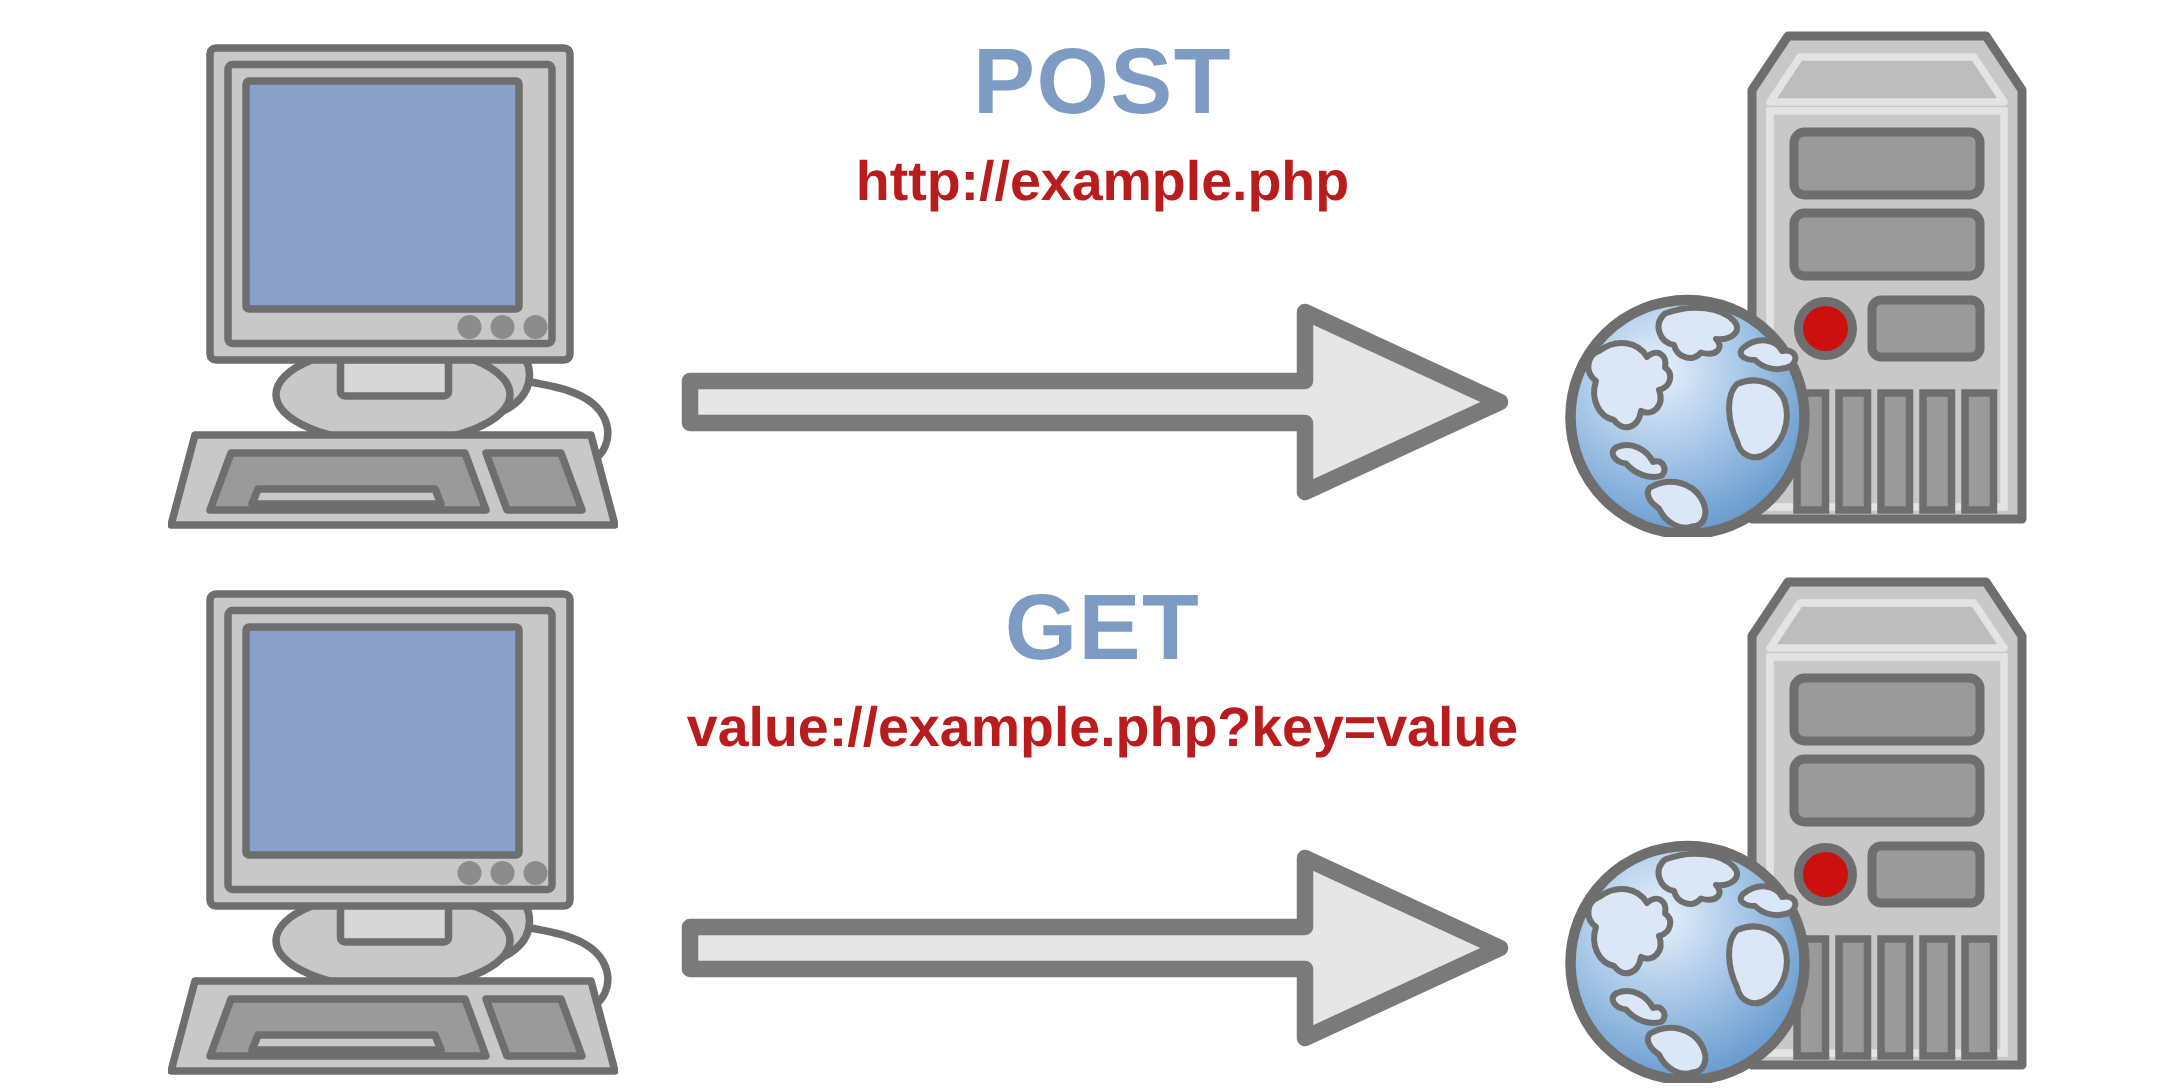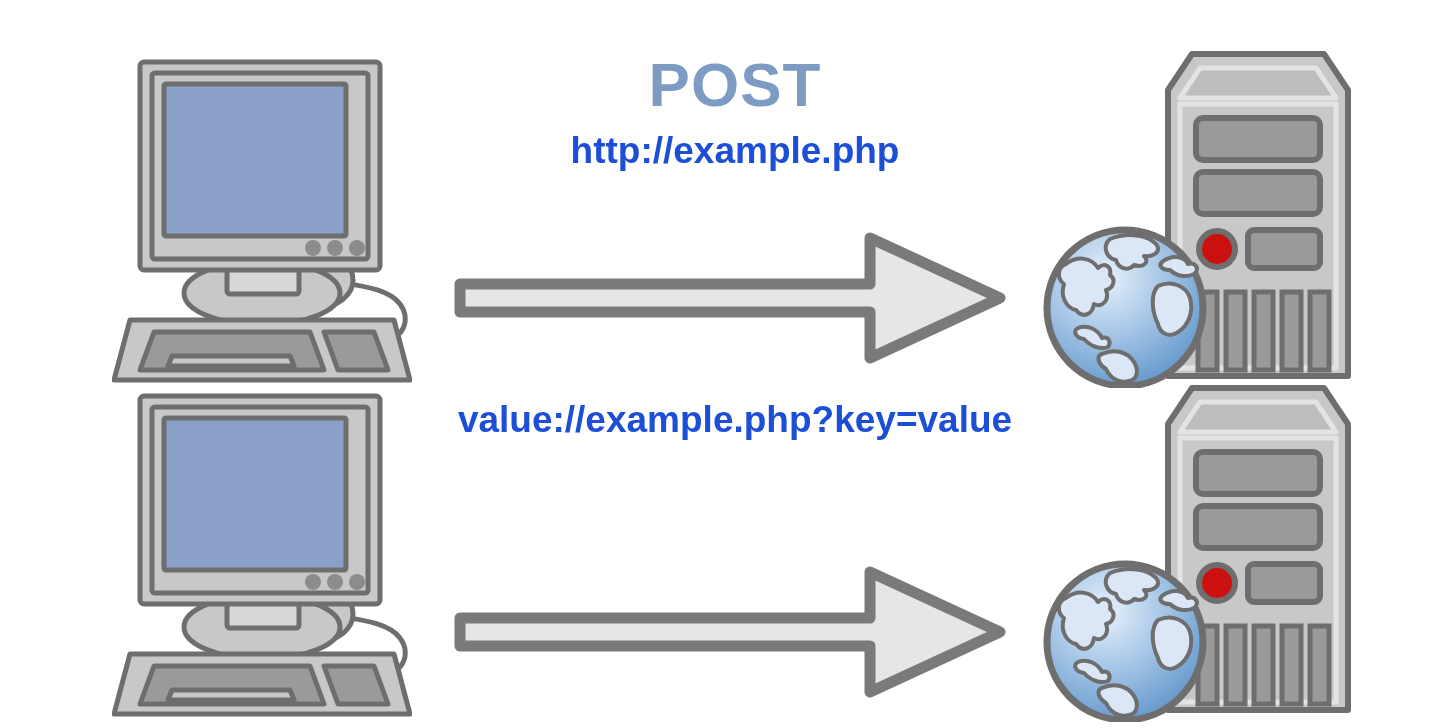--- a/index.html
+++ b/index.html
@@ -21,21 +21,21 @@
     background: #ffffff;
   }
 
   
   .row {
     position: absolute;
     left: 0;
     width: 1456px;
     height: 364px;
   }
-  .row-post { top: 0; margin-top: 30px; }
+  .row-post { top: 0; }
   .row-get  { top: 364px; }
 
   
   .client {
     position: absolute;
     left: 112px;
     top: 18px;
     width: 300px;
     height: 335px;
   }
@@ -52,21 +52,21 @@
     font-size: 62px;
     font-weight: bold;
     color: #7e9bc4;
     letter-spacing: 1px;
     line-height: 1.05;
     margin: 0;
   }
   .url {
     font-size: 37px;
     font-weight: bold;
-    color: #1d4ed8;
+    color: #b91c1c;
     line-height: 1.1;
     margin: 14px 0 0 0;
     white-space: nowrap;
   }
 
   
   .arrow {
     position: absolute;
     left: 452px;
     top: 198px;
@@ -217,20 +217,21 @@
         </g>
         <g stroke="none">
           <circle cx="201" cy="200" r="8" fill="#8c8c8c"></circle>
           <circle cx="223" cy="200" r="8" fill="#8c8c8c"></circle>
           <circle cx="245" cy="200" r="8" fill="#8c8c8c"></circle>
         </g>
       </svg>
     </div>
 
     <div class="label-stack">
+      <div class="method">GET</div>
       <div class="url">value://example.php?key=value</div>
     </div>
 
     <div class="arrow">
       <svg viewBox="0 0 556 140" width="556" height="140">
         <path d="M8 56 L418 56 L418 10 L548 70 L418 130 L418 84 L8 84 Z" fill="#e6e6e6" stroke="#7a7a7a" stroke-width="11" stroke-linejoin="round"></path>
       </svg>
     </div>
 
     <div class="server">

